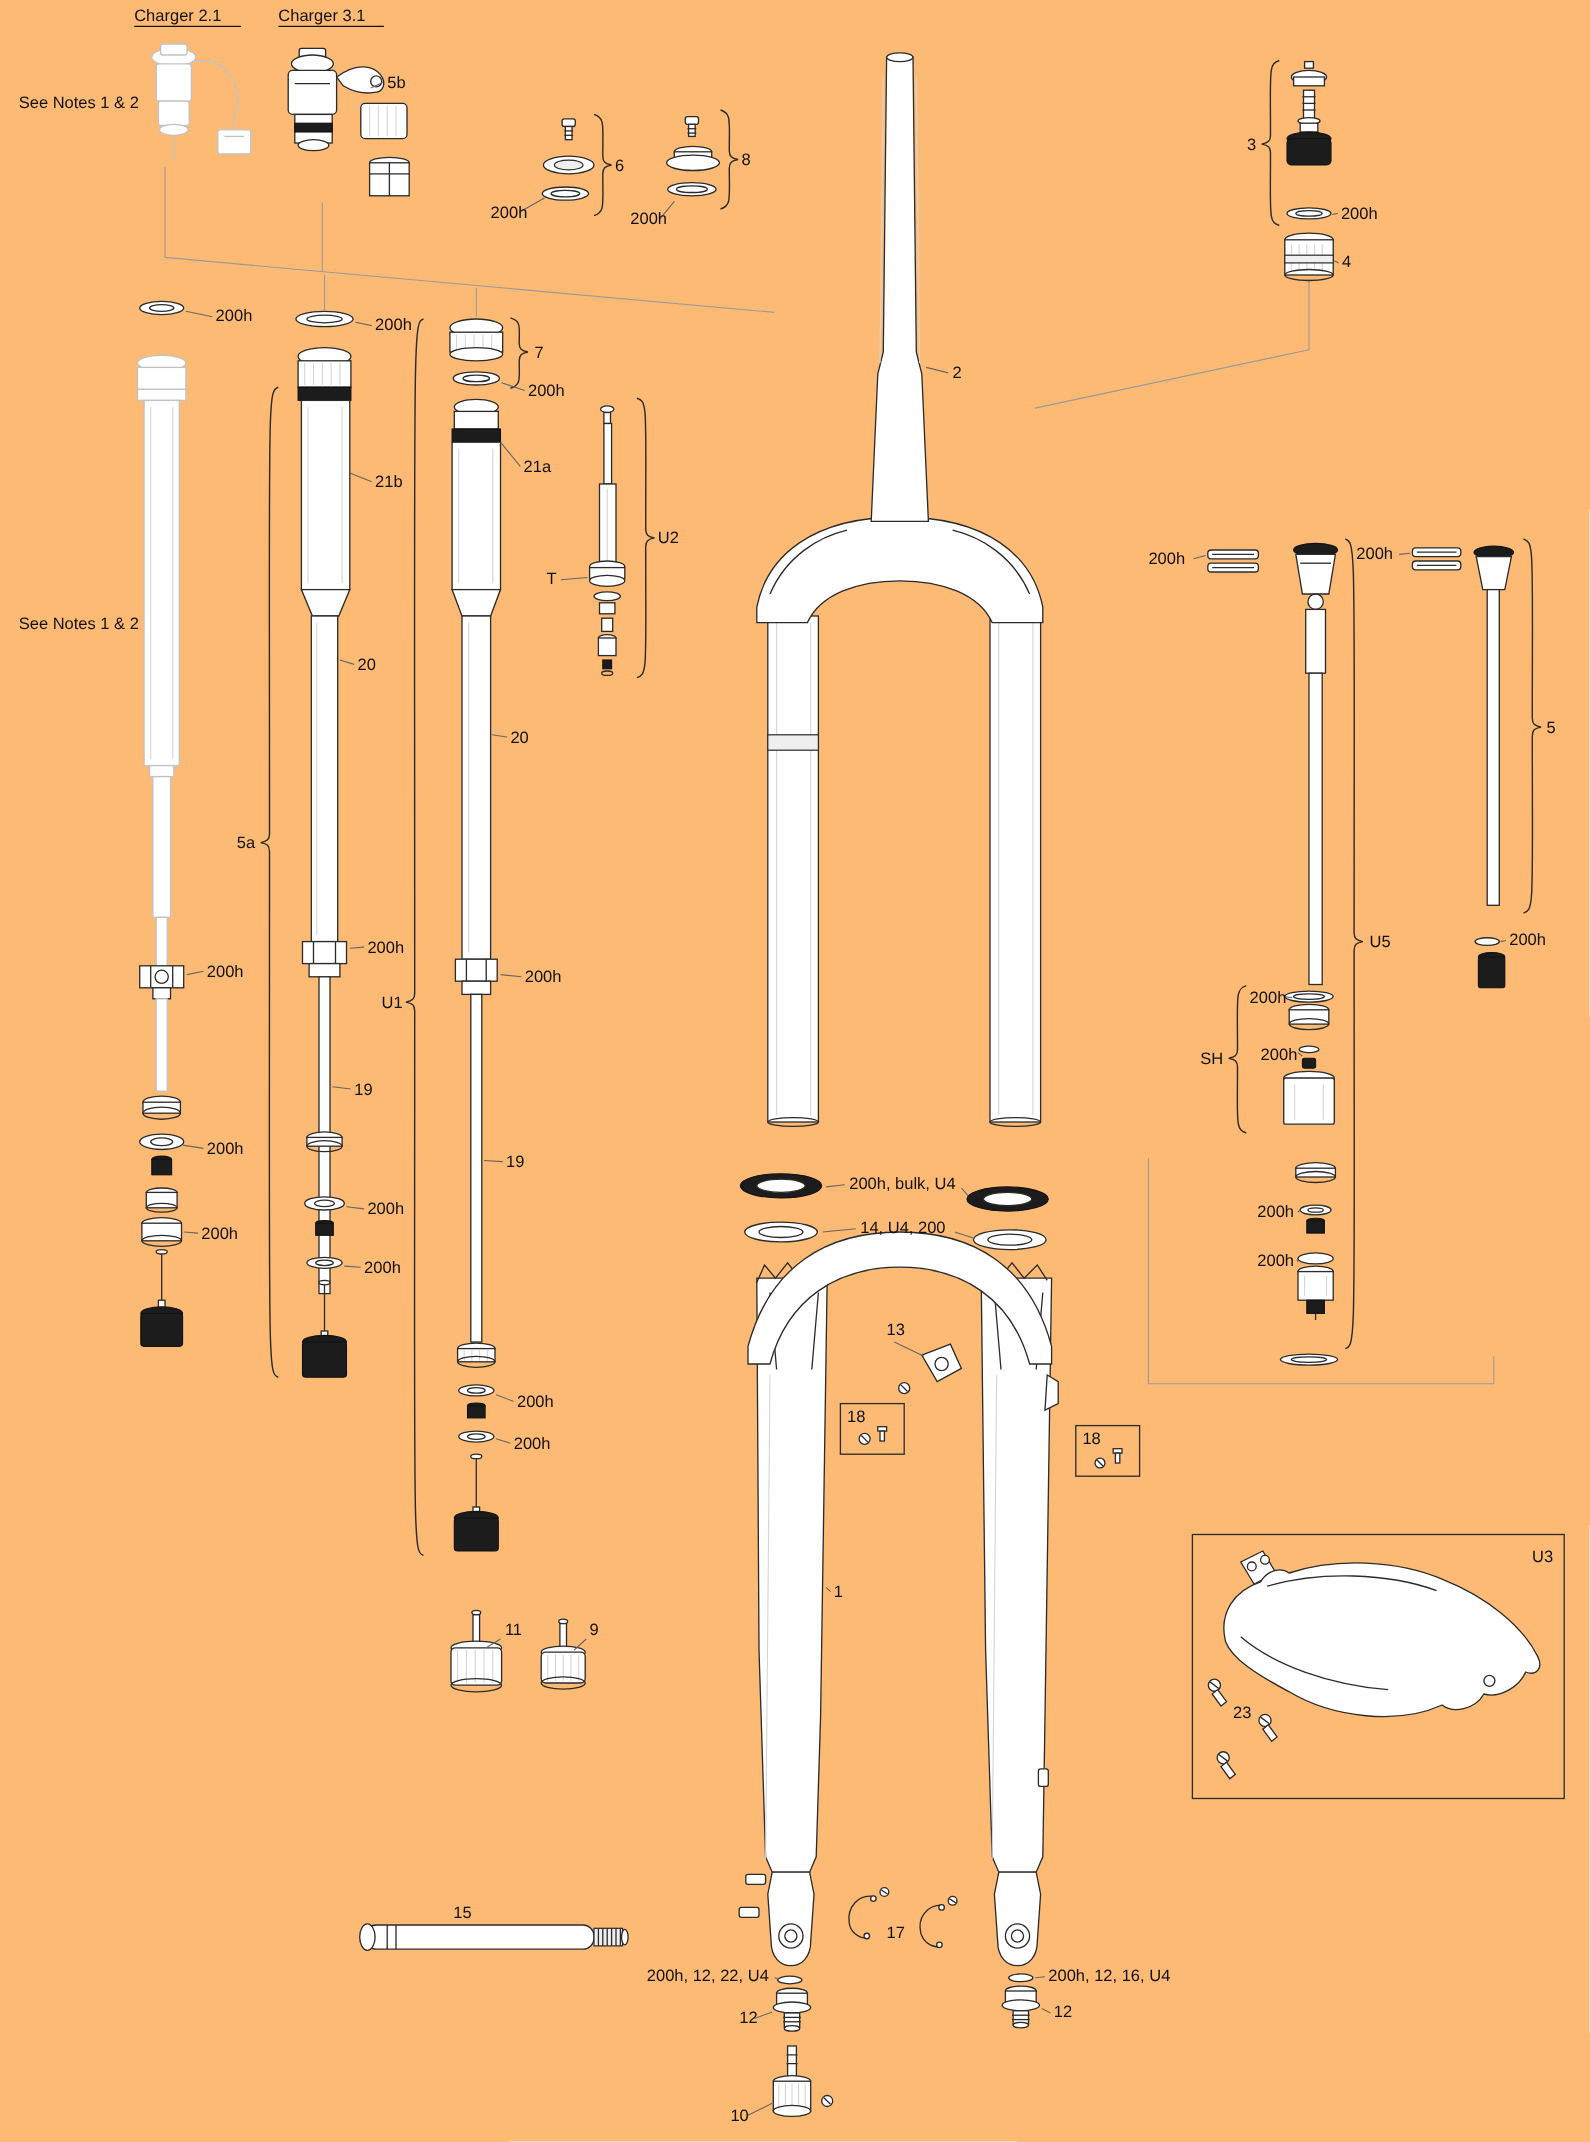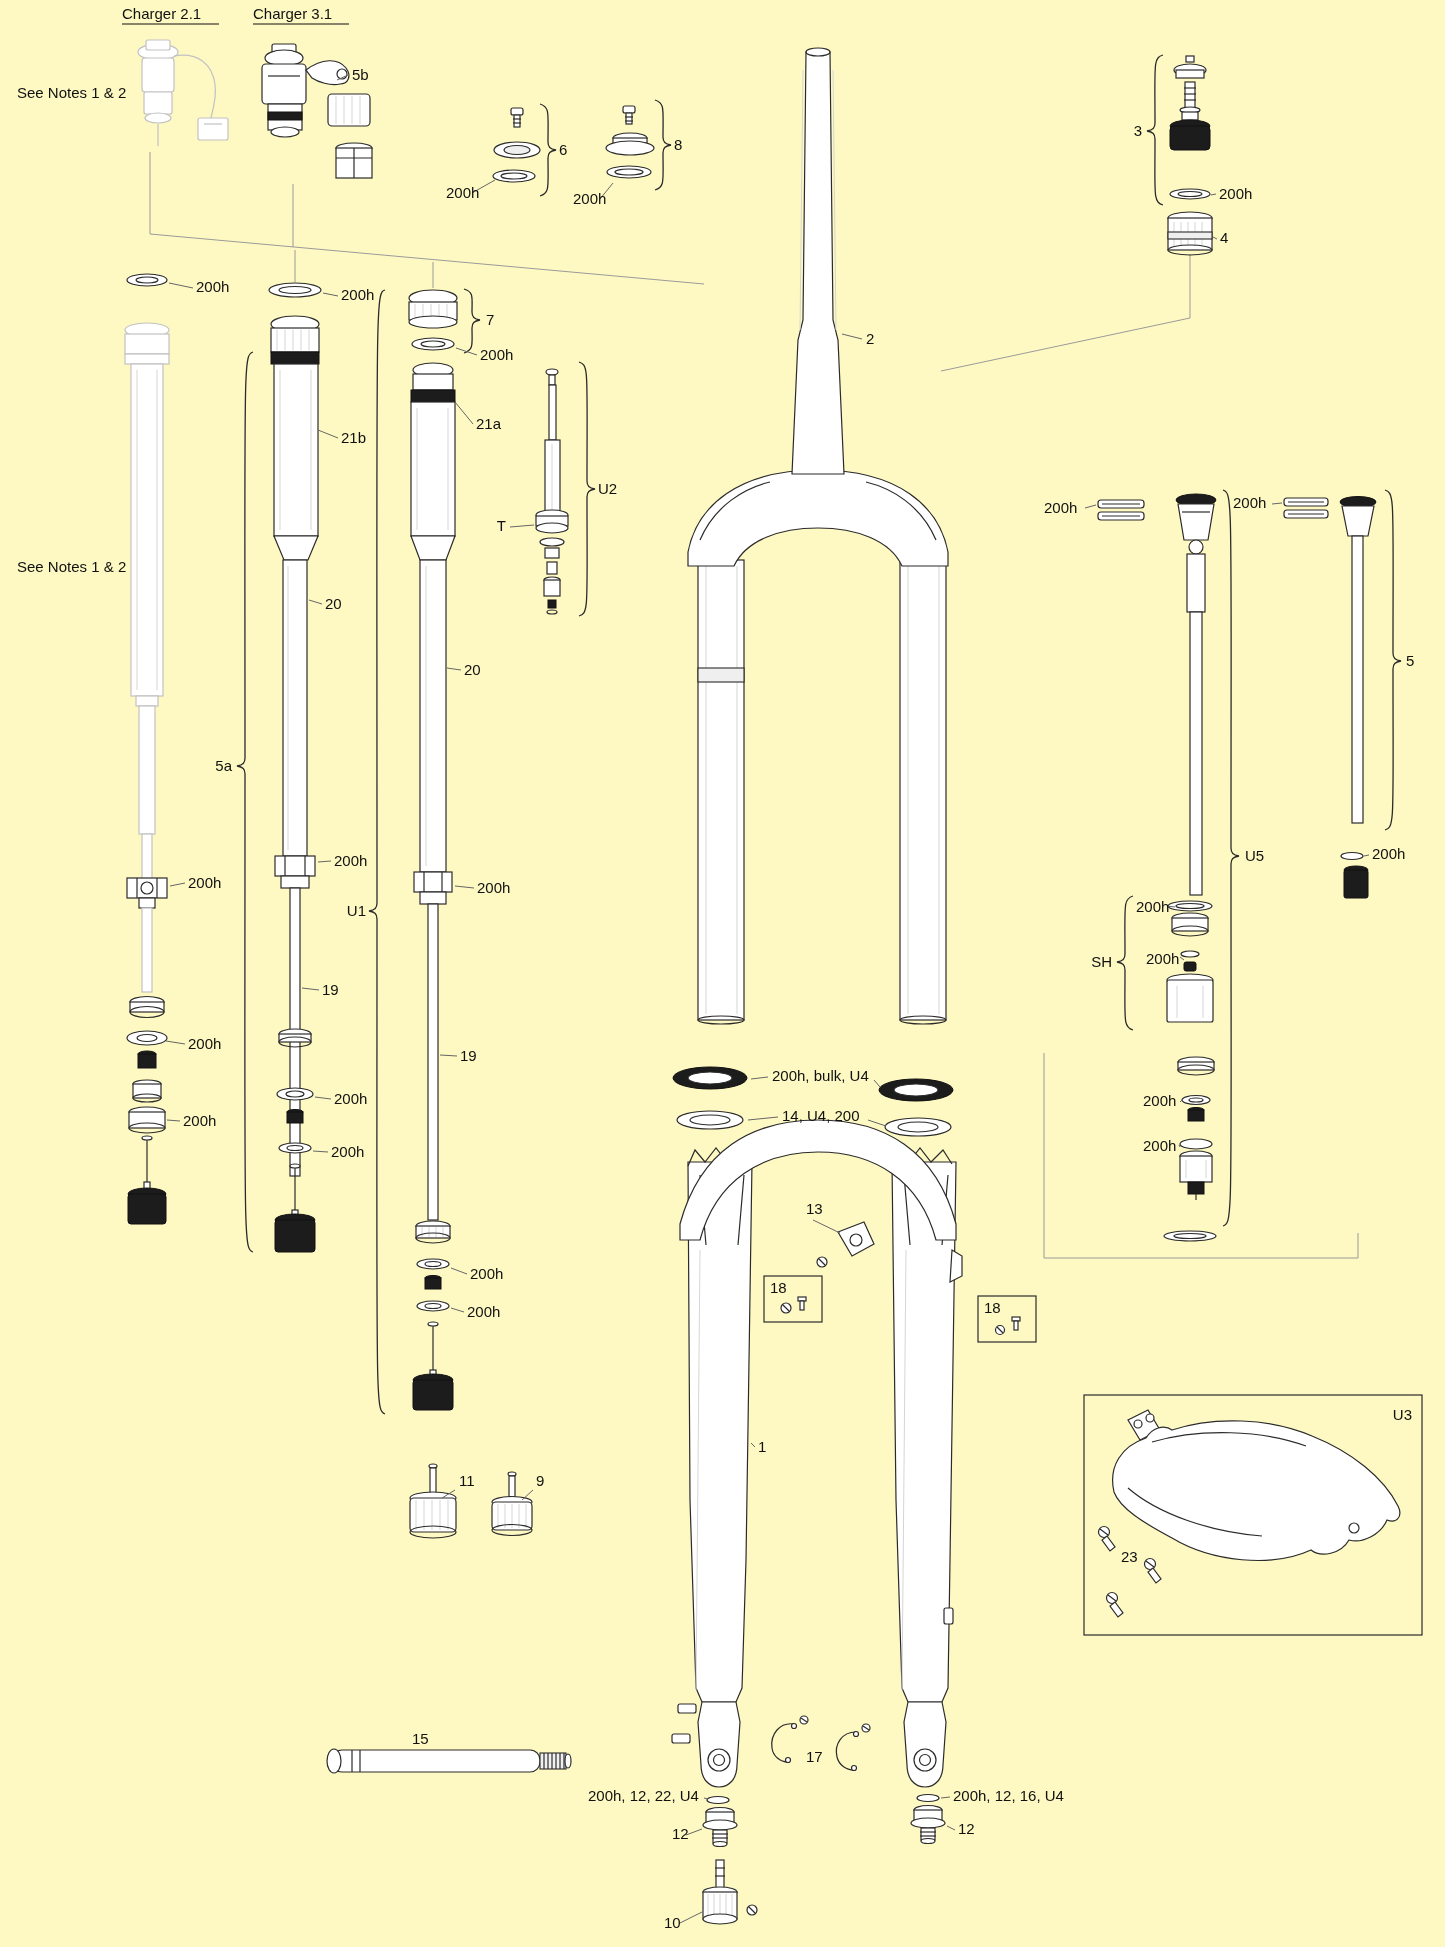--- a/index.html
+++ b/index.html
@@ -1,16 +1,16 @@
 <!DOCTYPE html>
 <html><head>
 <meta charset="utf-8">
 <style>
   html,body{margin:0;padding:0;background:#fff;}
-  .page{position:relative;width:1445px;height:1947px;background:#fef9c3;overflow:hidden;}
+  .page{position:relative;width:1445px;height:1947px;background:#fdba74;overflow:hidden;}
   svg text{font-family:"Liberation Sans","DejaVu Sans",sans-serif;font-size:15px;fill:#111;}
   svg text.hd{font-size:15px;} .te{text-anchor:end;}
   .ln{stroke:#2b2b2b;stroke-width:1.2;fill:none;}
   .fw{stroke:#2b2b2b;stroke-width:1.2;fill:#fff;}
   .fl{stroke:#2b2b2b;stroke-width:1.1;fill:#efefef;}
   .fd{stroke:#111;stroke-width:1;fill:#1c1c1c;}
   .gh{stroke:#c2c2c2;stroke-width:1.2;fill:none;}
   .ghw{stroke:#c2c2c2;stroke-width:1.2;fill:#fff;}
   .cl{stroke:#9a9a9a;stroke-width:1;fill:none;}
   .ld{stroke:#666;stroke-width:1;fill:none;}

